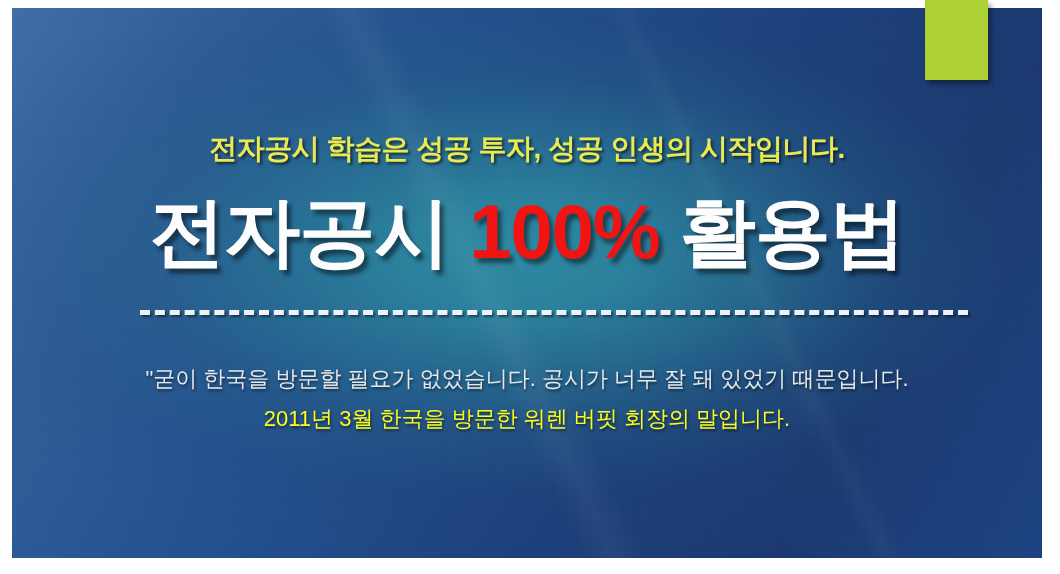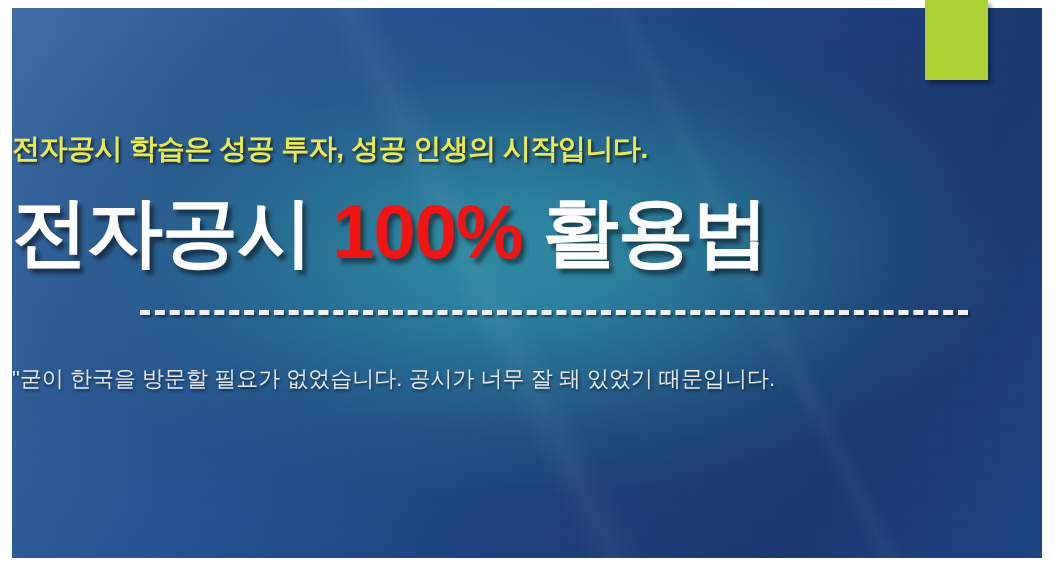--- a/index.html
+++ b/index.html
@@ -86,20 +86,21 @@
     background: #aed136;
     box-shadow: 3px 4px 5px rgba(0,0,0,0.40);
     z-index: 5;
   }
 
   
   #content {
     position: absolute;
     inset: 0;
     z-index: 3;
+    text-align: center;
   }
 
   .subtitle {
     position: absolute;
     left: 0;
     right: 0;
     top: 122px;
     font-size: 28px;
     font-weight: bold;
     letter-spacing: -0.5px;
@@ -166,20 +167,21 @@
       <div class="subtitle">전자공시 학습은 성공 투자, 성공 인생의 시작입니다.</div>
 
       <div class="main-title">
         <span>전자공시 </span><span class="hl">100%</span><span> 활용법</span>
       </div>
 
       <div class="divider"></div>
 
       <div class="quote-block">
         <div class="quote-line">"굳이 한국을 방문할 필요가 없었습니다. 공시가 너무 잘 돼 있었기 때문입니다.</div>
+        <div class="quote-line attrib">2011년 3월 한국을 방문한 워렌 버핏 회장의 말입니다.</div>
       </div>
 
     </div>
   </div>
 
   <div id="accent-block"></div>
 
 </div>
 
 </body></html>

